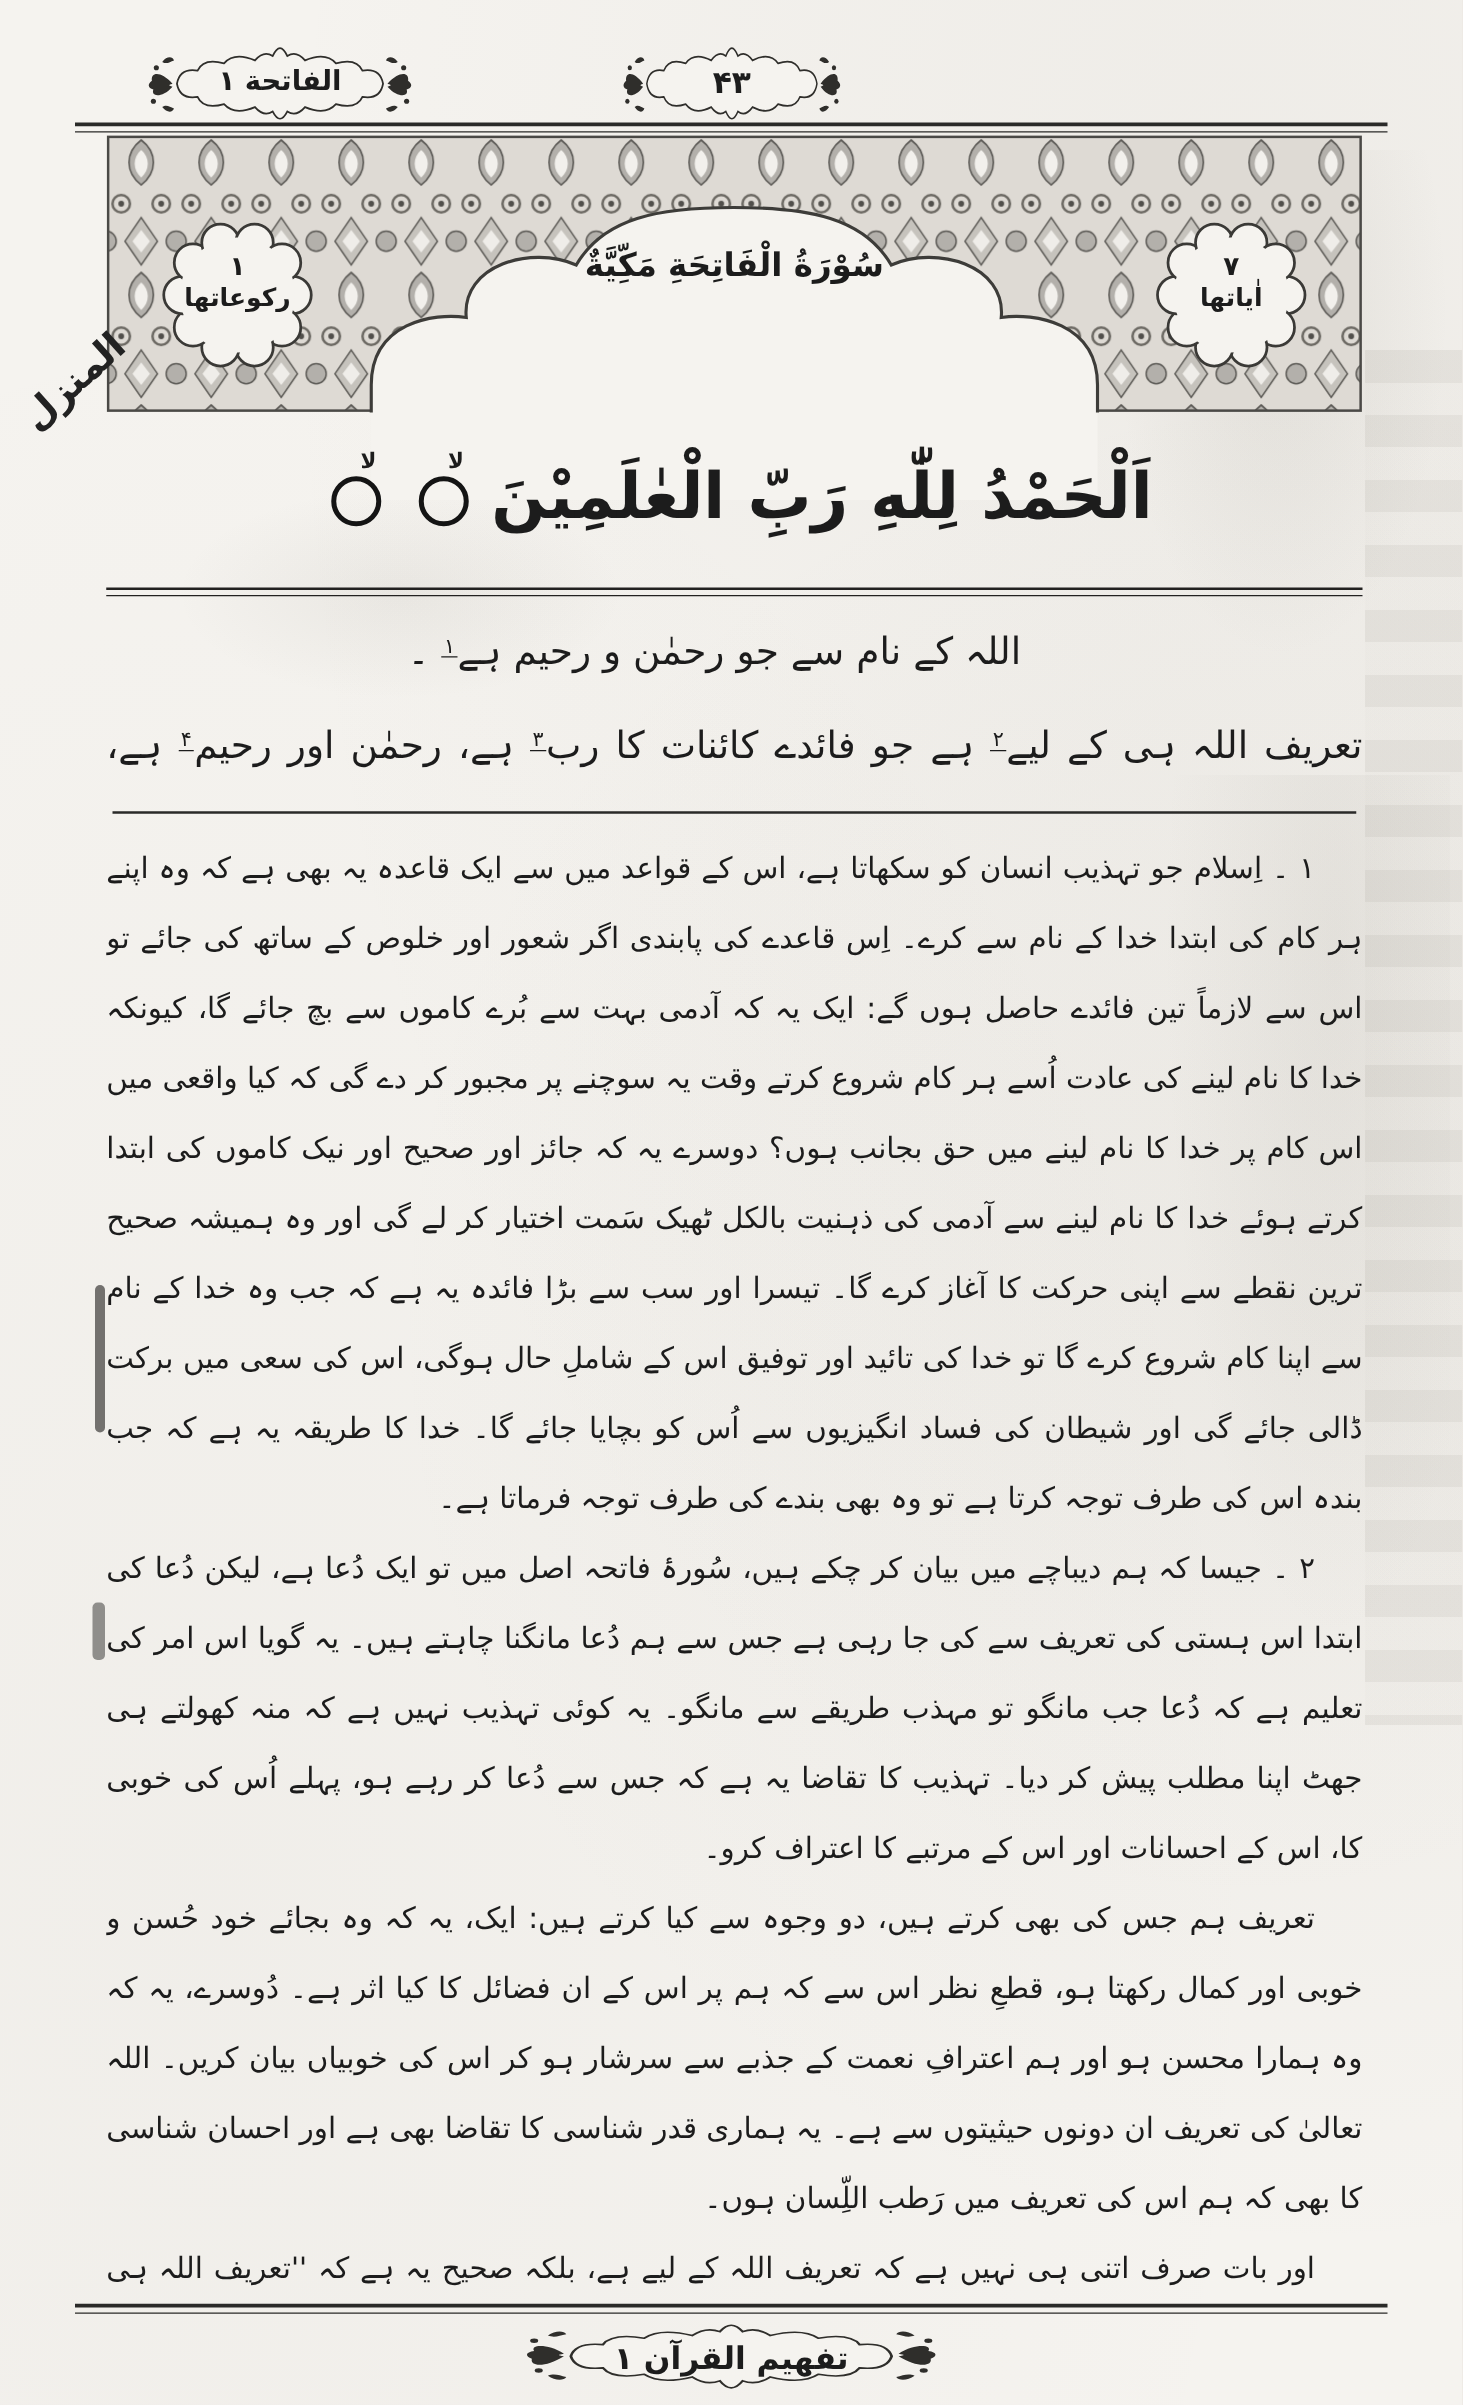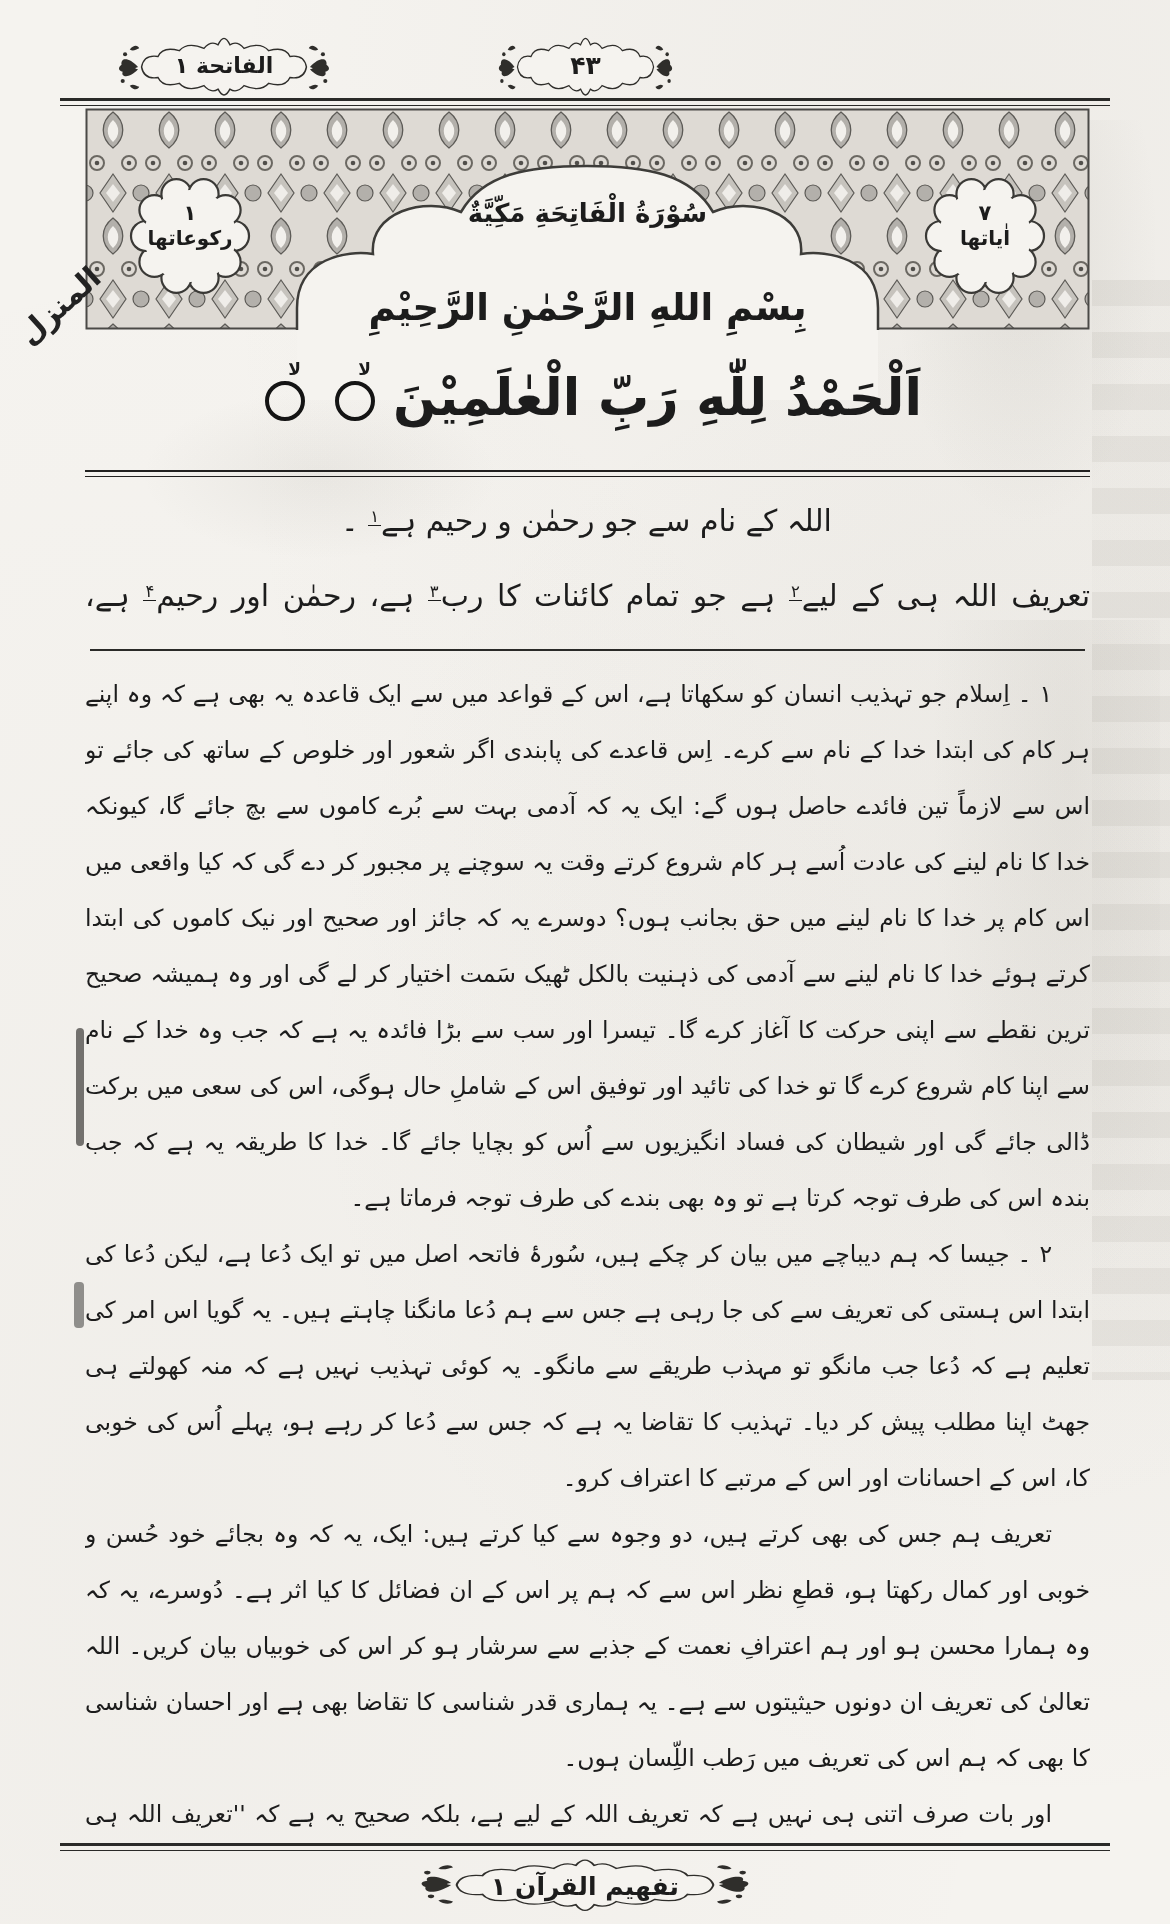--- a/index.html
+++ b/index.html
@@ -41,21 +41,21 @@
   .manzil{left:10px;top:288px;font-size:30px;font-weight:700;transform:rotate(-42deg);color:#222;}
   
   .verse{
     left:85px;top:368px;width:1005px;display:flex;align-items:center;justify-content:center;
     font-size:51px;font-weight:700;gap:6px;white-space:nowrap;
   }
   .stop{display:inline-block;position:relative;width:40px;height:40px;margin:6px 12px 0 12px;text-align:right;}
   .stop-circle{display:block;width:32px;height:32px;border:4px solid #141414;border-radius:50%;}
   .stop-laa{position:absolute;top:-22px;right:4px;font-size:17px;font-weight:700;}
   
-  .tr1{left:84px;top:503px;width:1005px;text-align:center;font-size:30px;font-weight:500;}
+  .tr1{left:69px;top:503px;width:1005px;text-align:center;font-size:30px;font-weight:500;}
   .tr2{
     left:85px;top:578px;width:1005px;font-size:30px;font-weight:500;
     text-align:justify;text-align-last:justify;
   }
   .fnmark{
     display:inline-block;position:relative;top:-0.55em;font-size:0.55em;
     padding:0 2px;border-bottom:1.5px solid #1c1c1c;line-height:1;
   }
   
   .commentary{
@@ -168,39 +168,38 @@
   <div class="abs medal-label" style="left:115px;top:200px;">
     <span class="count">۱</span>
     <span>رکوعاتها</span>
   </div>
   <div class="abs medal-label" style="left:910px;top:200px;">
     <span class="count">۷</span>
     <span>اٰیاتها</span>
   </div>
 
   <div class="abs surah-title">سُوْرَةُ الْفَاتِحَةِ مَكِّيَّةٌ</div>
-  <div class="abs bismillah">بِسْمِ اللهِ الرَّحْمٰنِ الرَّحِيْمِ</div>
 
   <div class="abs manzil">المنزل</div>
 
   <div class="abs verse">
     <span>اَلْحَمْدُ لِلّٰهِ رَبِّ الْعٰلَمِيْنَ</span>
     <span class="stop">
       <span class="stop-laa">لا</span>
       <span class="stop-circle"></span>
     </span>
     <span class="stop">
       <span class="stop-laa">لا</span>
       <span class="stop-circle"></span>
     </span>
   </div>
   <div class="abs rule-verse" style="left:85px;top:470px;width:1005px;"></div>
 
   <div class="abs tr1"><span>اللہ کے نام سے جو رحمٰن و رحیم ہے</span><span class="fnmark">۱</span><span> ۔</span></div>
-  <div class="abs tr2"><span>تعریف اللہ ہی کے لیے</span><span class="fnmark">۲</span><span> ہے جو تمام کائنات کا رب</span><span class="fnmark">۳</span><span> ہے، رحمٰن اور رحیم</span><span class="fnmark">۴</span><span> ہے،</span></div>
+  <div class="abs tr2"><span>تعریف اللہ ہی کے لیے</span><span class="fnmark">۲</span><span> ہے جو فائدے کائنات کا رب</span><span class="fnmark">۳</span><span> ہے، رحمٰن اور رحیم</span><span class="fnmark">۴</span><span> ہے،</span></div>
 
   <div class="abs rule-single" style="left:90px;top:649px;width:995px;"></div>
 
   <div class="abs commentary">
     <p>۱ ۔ اِسلام جو تہذیب انسان کو سکھاتا ہے، اس کے قواعد میں سے ایک قاعدہ یہ بھی ہے کہ وہ اپنے ہر کام کی ابتدا خدا کے نام سے کرے۔ اِس قاعدے کی پابندی اگر شعور اور خلوص کے ساتھ کی جائے تو اس سے لازماً تین فائدے حاصل ہوں گے: ایک یہ کہ آدمی بہت سے بُرے کاموں سے بچ جائے گا، کیونکہ خدا کا نام لینے کی عادت اُسے ہر کام شروع کرتے وقت یہ سوچنے پر مجبور کر دے گی کہ کیا واقعی میں اس کام پر خدا کا نام لینے میں حق بجانب ہوں؟ دوسرے یہ کہ جائز اور صحیح اور نیک کاموں کی ابتدا کرتے ہوئے خدا کا نام لینے سے آدمی کی ذہنیت بالکل ٹھیک سَمت اختیار کر لے گی اور وہ ہمیشہ صحیح ترین نقطے سے اپنی حرکت کا آغاز کرے گا۔ تیسرا اور سب سے بڑا فائدہ یہ ہے کہ جب وہ خدا کے نام سے اپنا کام شروع کرے گا تو خدا کی تائید اور توفیق اس کے شاملِ حال ہوگی، اس کی سعی میں برکت ڈالی جائے گی اور شیطان کی فساد انگیزیوں سے اُس کو بچایا جائے گا۔ خدا کا طریقہ یہ ہے کہ جب بندہ اس کی طرف توجہ کرتا ہے تو وہ بھی بندے کی طرف توجہ فرماتا ہے۔</p>
     <p>۲ ۔ جیسا کہ ہم دیباچے میں بیان کر چکے ہیں، سُورۂ فاتحہ اصل میں تو ایک دُعا ہے، لیکن دُعا کی ابتدا اس ہستی کی تعریف سے کی جا رہی ہے جس سے ہم دُعا مانگنا چاہتے ہیں۔ یہ گویا اس امر کی تعلیم ہے کہ دُعا جب مانگو تو مہذب طریقے سے مانگو۔ یہ کوئی تہذیب نہیں ہے کہ منہ کھولتے ہی جھٹ اپنا مطلب پیش کر دیا۔ تہذیب کا تقاضا یہ ہے کہ جس سے دُعا کر رہے ہو، پہلے اُس کی خوبی کا، اس کے احسانات اور اس کے مرتبے کا اعتراف کرو۔</p>
     <p>تعریف ہم جس کی بھی کرتے ہیں، دو وجوہ سے کیا کرتے ہیں: ایک، یہ کہ وہ بجائے خود حُسن و خوبی اور کمال رکھتا ہو، قطعِ نظر اس سے کہ ہم پر اس کے ان فضائل کا کیا اثر ہے۔ دُوسرے، یہ کہ وہ ہمارا محسن ہو اور ہم اعترافِ نعمت کے جذبے سے سرشار ہو کر اس کی خوبیاں بیان کریں۔ اللہ تعالیٰ کی تعریف ان دونوں حیثیتوں سے ہے۔ یہ ہماری قدر شناسی کا تقاضا بھی ہے اور احسان شناسی کا بھی کہ ہم اس کی تعریف میں رَطب اللِّسان ہوں۔</p>
     <p>اور بات صرف اتنی ہی نہیں ہے کہ تعریف اللہ کے لیے ہے، بلکہ صحیح یہ ہے کہ ''تعریف اللہ ہی کے لیے ہے''۔ یہ بات کہہ کر ایک بڑی حقیقت پر سے پردہ اٹھایا گیا ہے، اور وہ حقیقت ایسی ہے جس کی پہلی ہی ضرب سے مخلوق پرستی کی جڑ کٹ جاتی ہے۔ دنیا میں جہاں، جس چیز اور جس شکل میں بھی کوئی حُسن، کوئی خوبی، کوئی کمال ہے، اس کا سرچشمہ اللہ ہی کی ذات</p>
   </div>
 

